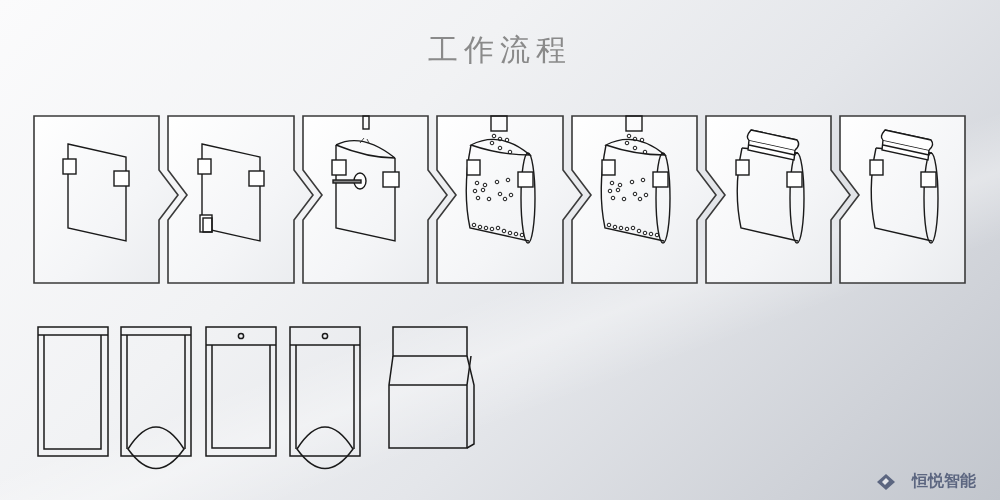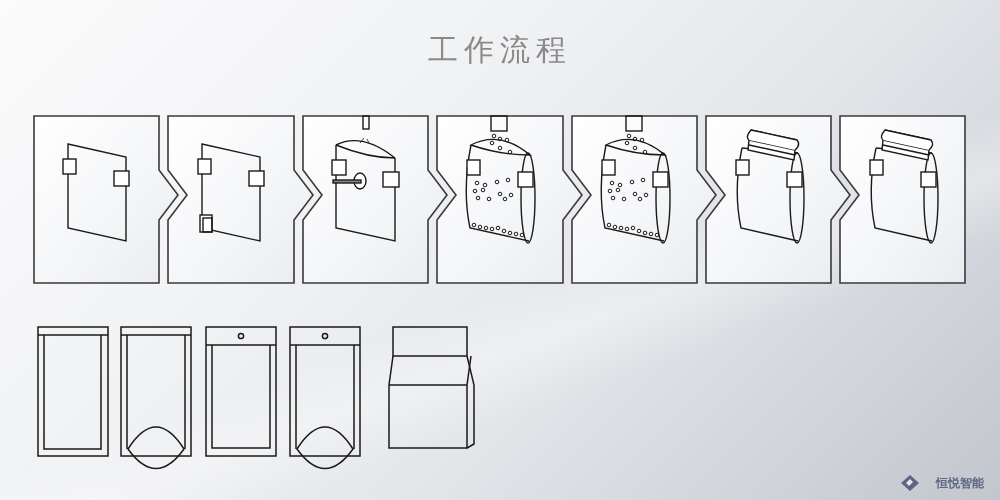--- a/index.html
+++ b/index.html
@@ -1,21 +1,21 @@
 <!DOCTYPE html>
 <html><head>
 <meta charset="utf-8">
 <style>
   html,body{margin:0;padding:0;}
   body{width:1000px;height:500px;overflow:hidden;position:relative;
     background:linear-gradient(135deg,#fbfbfc 0%,#f1f2f4 35%,#e4e6ea 60%,#cfd2d8 85%,#c2c6cd 100%);
     font-family:"DejaVu Sans",sans-serif;}
   .title{position:absolute;left:0;width:1000px;top:30px;text-align:center;font-size:30px;letter-spacing:6px;color:#8a8a8a;font-family:"DejaVu Serif",serif;}
   svg.main{position:absolute;left:0;top:0;}
-  .brand{position:absolute;right:16px;bottom:8px;display:flex;align-items:center;gap:16px;color:#5c6680;font-size:12px;font-weight:bold;}
+  .brand{position:absolute;right:24px;bottom:8px;display:flex;align-items:center;gap:16px;color:#5c6680;font-size:16px;font-weight:bold;}
   .sheen{position:absolute;left:0;top:0;width:1000px;height:500px;pointer-events:none;
     background:linear-gradient(160deg,transparent 55%,rgba(255,255,255,0.35) 62%,transparent 70%);}
 </style>
 </head>
 <body>
 
 <div class="sheen"></div>
 <div class="title">工作流程</div>
 
 <svg class="main" width="1000" height="500" viewBox="0 0 1000 500">

